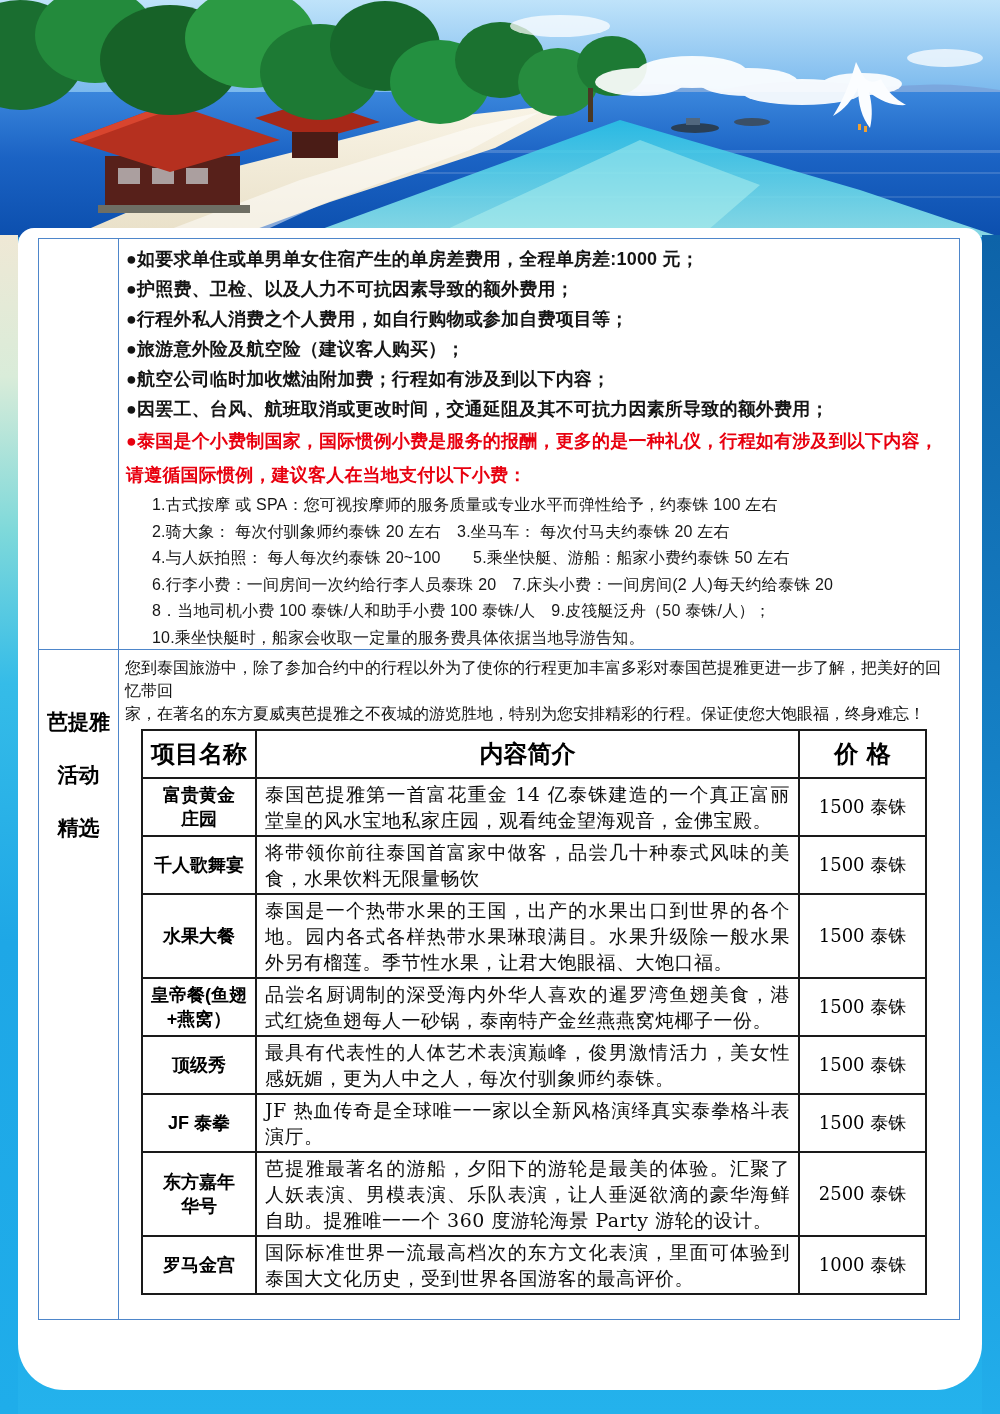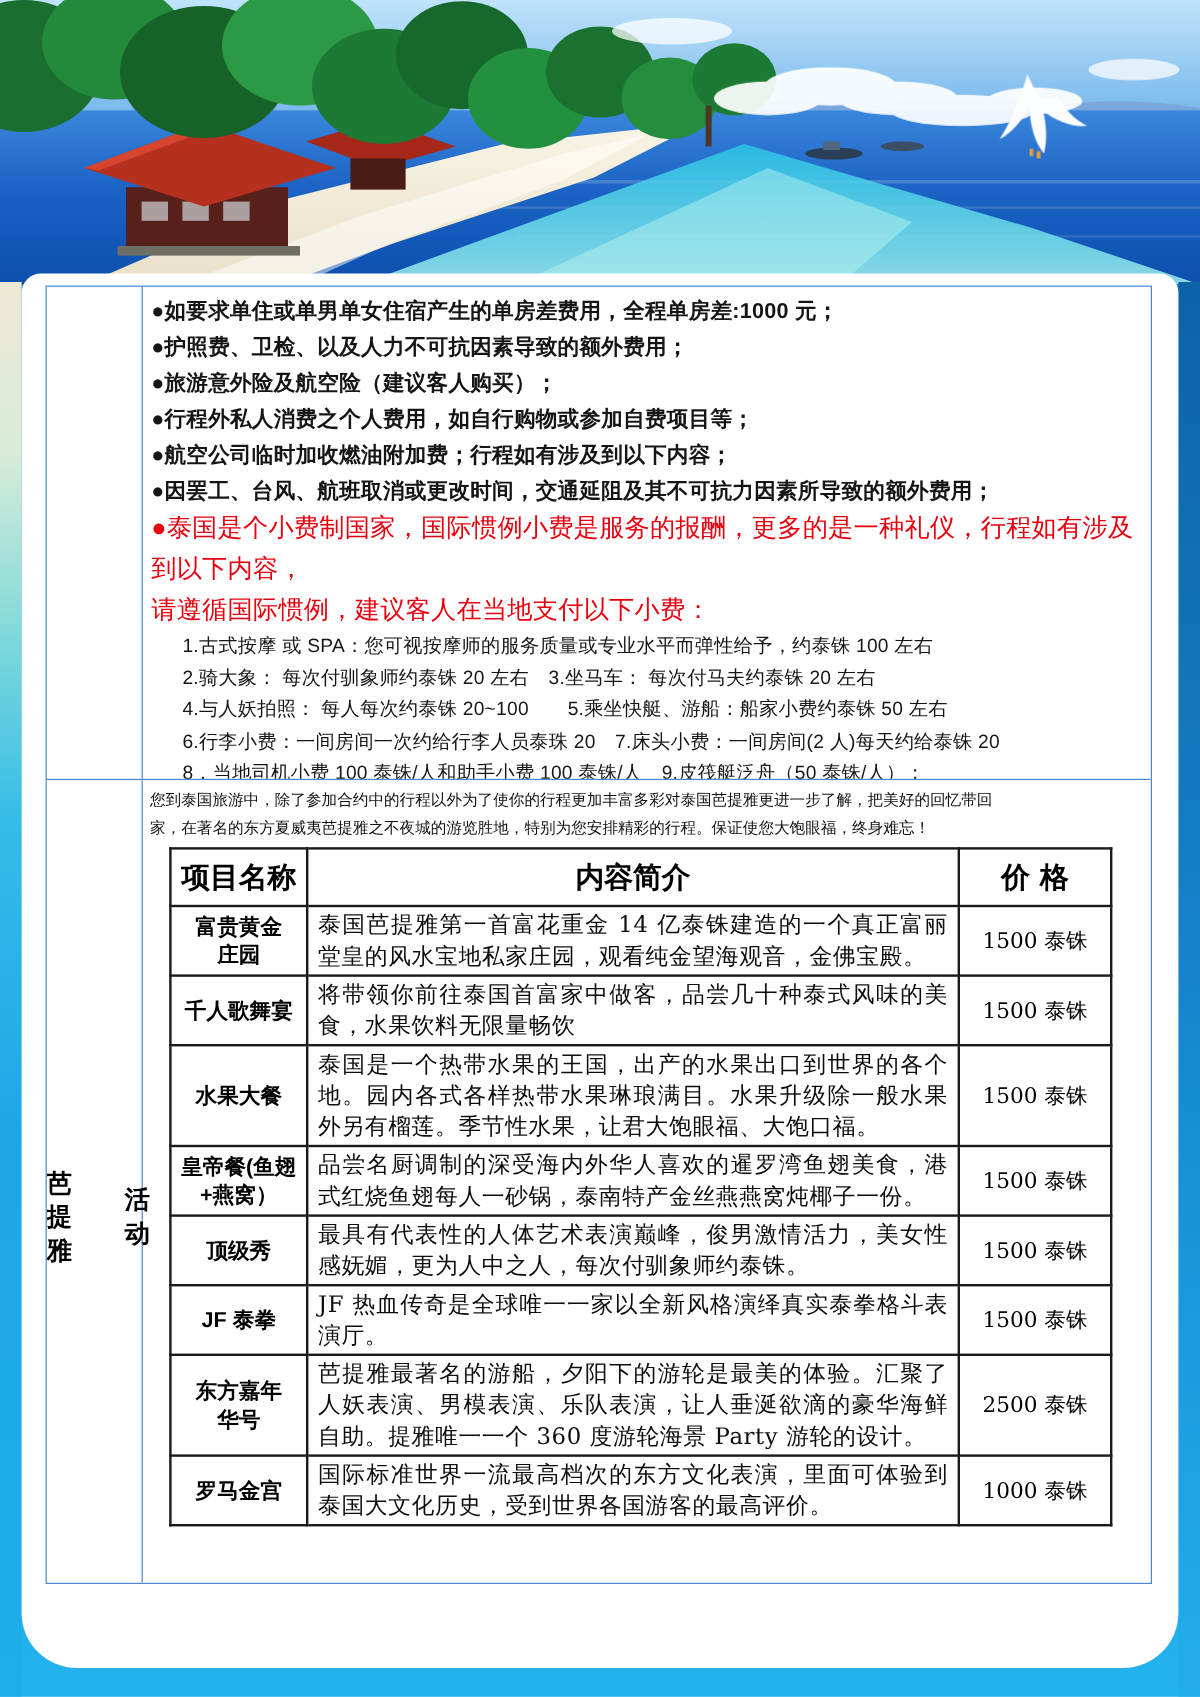--- a/index.html
+++ b/index.html
@@ -14,28 +14,28 @@
   .bg-right{position:absolute;right:0;top:235px;width:18px;height:1179px;
     background:linear-gradient(180deg,#0d63a8 0%,#126fb4 20%,#1581c6 45%,#1b9be0 75%,#22aeea 100%);}
   .card{position:absolute;left:18px;top:228px;width:964px;height:1162px;background:#ffffff;
     border-radius:16px 16px 46px 46px;}
   .frame{position:absolute;left:20px;top:10px;width:922px;height:1082px;
     border:1px solid #4e86ca;box-sizing:border-box;display:flex;flex-direction:column;overflow:hidden;justify-content:center;}
   .sec{display:flex;box-sizing:border-box;}
   .sec1{height:411px;border-bottom:1px solid #4e86ca;}
   .sec2{flex:1;}
   .label-cell{width:80px;min-width:80px;border-right:1px solid #4e86ca;box-sizing:border-box;}
-  .side-labels{display:flex;flex-direction:row;align-items:center;gap:44px;padding-top:58px;
+  .side-labels{display:flex;flex-direction:column;align-items:center;gap:25px;padding-top:58px;
     font-weight:700;font-size:21px;color:#000;}
   .fees{flex:1;padding:5px 8px 0 7px;box-sizing:border-box;overflow:hidden;}
   .bullet{font-size:18px;line-height:30px;font-weight:600;color:#151515;letter-spacing:0.2px;}
-  .notice{font-size:21px;line-height:34px;font-weight:400;color:#e8000f;white-space:pre-line;letter-spacing:0.2px;}
+  .notice{font-size:18px;line-height:34px;font-weight:700;color:#e8000f;white-space:pre-line;letter-spacing:0.2px;}
   .tip{font-size:16px;line-height:26.5px;color:#161616;padding-left:26px;letter-spacing:0.2px;}
   .pattaya-content{flex:1;padding:4px 0 0 4px;box-sizing:border-box;overflow:hidden;}
-  .intro{font-family:"DejaVu Serif",serif;font-size:13px;line-height:23px;color:#111;
+  .intro{font-family:"DejaVu Serif",serif;font-size:16px;line-height:23px;color:#111;
     white-space:pre-line;padding:2px 8px 1px 2px;margin:0;}
   table.acts{border-collapse:collapse;table-layout:fixed;width:784px;margin:3px 0 0 18px;background:#fff;}
   table.acts th,table.acts td{border:2px solid #1a1a1a;box-sizing:border-box;overflow:hidden;}
   table.acts th{height:48px;font-family:"DejaVu Serif",serif;font-weight:700;font-size:24px;color:#000;text-align:center;}
   td.name{font-weight:700;font-size:18px;line-height:24px;text-align:center;white-space:pre-line;
     font-family:"Liberation Sans",sans-serif;color:#000;padding:0 2px;}
   td.desc{font-family:"DejaVu Serif",serif;font-size:19px;line-height:26px;letter-spacing:0.5px;
     text-align:justify;padding:2px 8px;color:#0d0d0d;}
   td.price{font-family:"DejaVu Serif",serif;font-size:18px;text-align:center;color:#000;}
   .h60{height:44px}.h50{height:50px}.h74{height:74px}.h58{height:58px}
@@ -131,22 +131,22 @@
 <div class="bg-right"></div>
 
 <div class="card">
   <div class="frame">
 
     <div class="sec sec1">
       <div class="label-cell"></div>
       <div class="fees">
         <div class="bullet">●如要求单住或单男单女住宿产生的单房差费用，全程单房差:1000 元；</div>
         <div class="bullet">●护照费、卫检、以及人力不可抗因素导致的额外费用；</div>
+        <div class="bullet">●行程外私人消费之个人费用，如自行购物或参加自费项目等；</div>
         <div class="bullet">●旅游意外险及航空险（建议客人购买）；</div>
-        <div class="bullet">●行程外私人消费之个人费用，如自行购物或参加自费项目等；</div>
         <div class="bullet">●航空公司临时加收燃油附加费；行程如有涉及到以下内容；</div>
         <div class="bullet">●因罢工、台风、航班取消或更改时间，交通延阻及其不可抗力因素所导致的额外费用；</div>
         <div class="notice">●泰国是个小费制国家，国际惯例小费是服务的报酬，更多的是一种礼仪，行程如有涉及到以下内容，
 请遵循国际惯例，建议客人在当地支付以下小费：</div>
         <div class="tip">1.古式按摩 或 SPA：您可视按摩师的服务质量或专业水平而弹性给予，约泰铢 100 左右</div>
         <div class="tip">2.骑大象： 每次付驯象师约泰铢 20 左右　3.坐马车： 每次付马夫约泰铢 20 左右</div>
         <div class="tip">4.与人妖拍照： 每人每次约泰铢 20~100　　5.乘坐快艇、游船：船家小费约泰铢 50 左右</div>
         <div class="tip">6.行李小费：一间房间一次约给行李人员泰珠 20　7.床头小费：一间房间(2 人)每天约给泰铢 20</div>
         <div class="tip">8．当地司机小费 100 泰铢/人和助手小费 100 泰铢/人　9.皮筏艇泛舟（50 泰铢/人）；</div>
         <div class="tip">10.乘坐快艇时，船家会收取一定量的服务费具体依据当地导游告知。</div>

